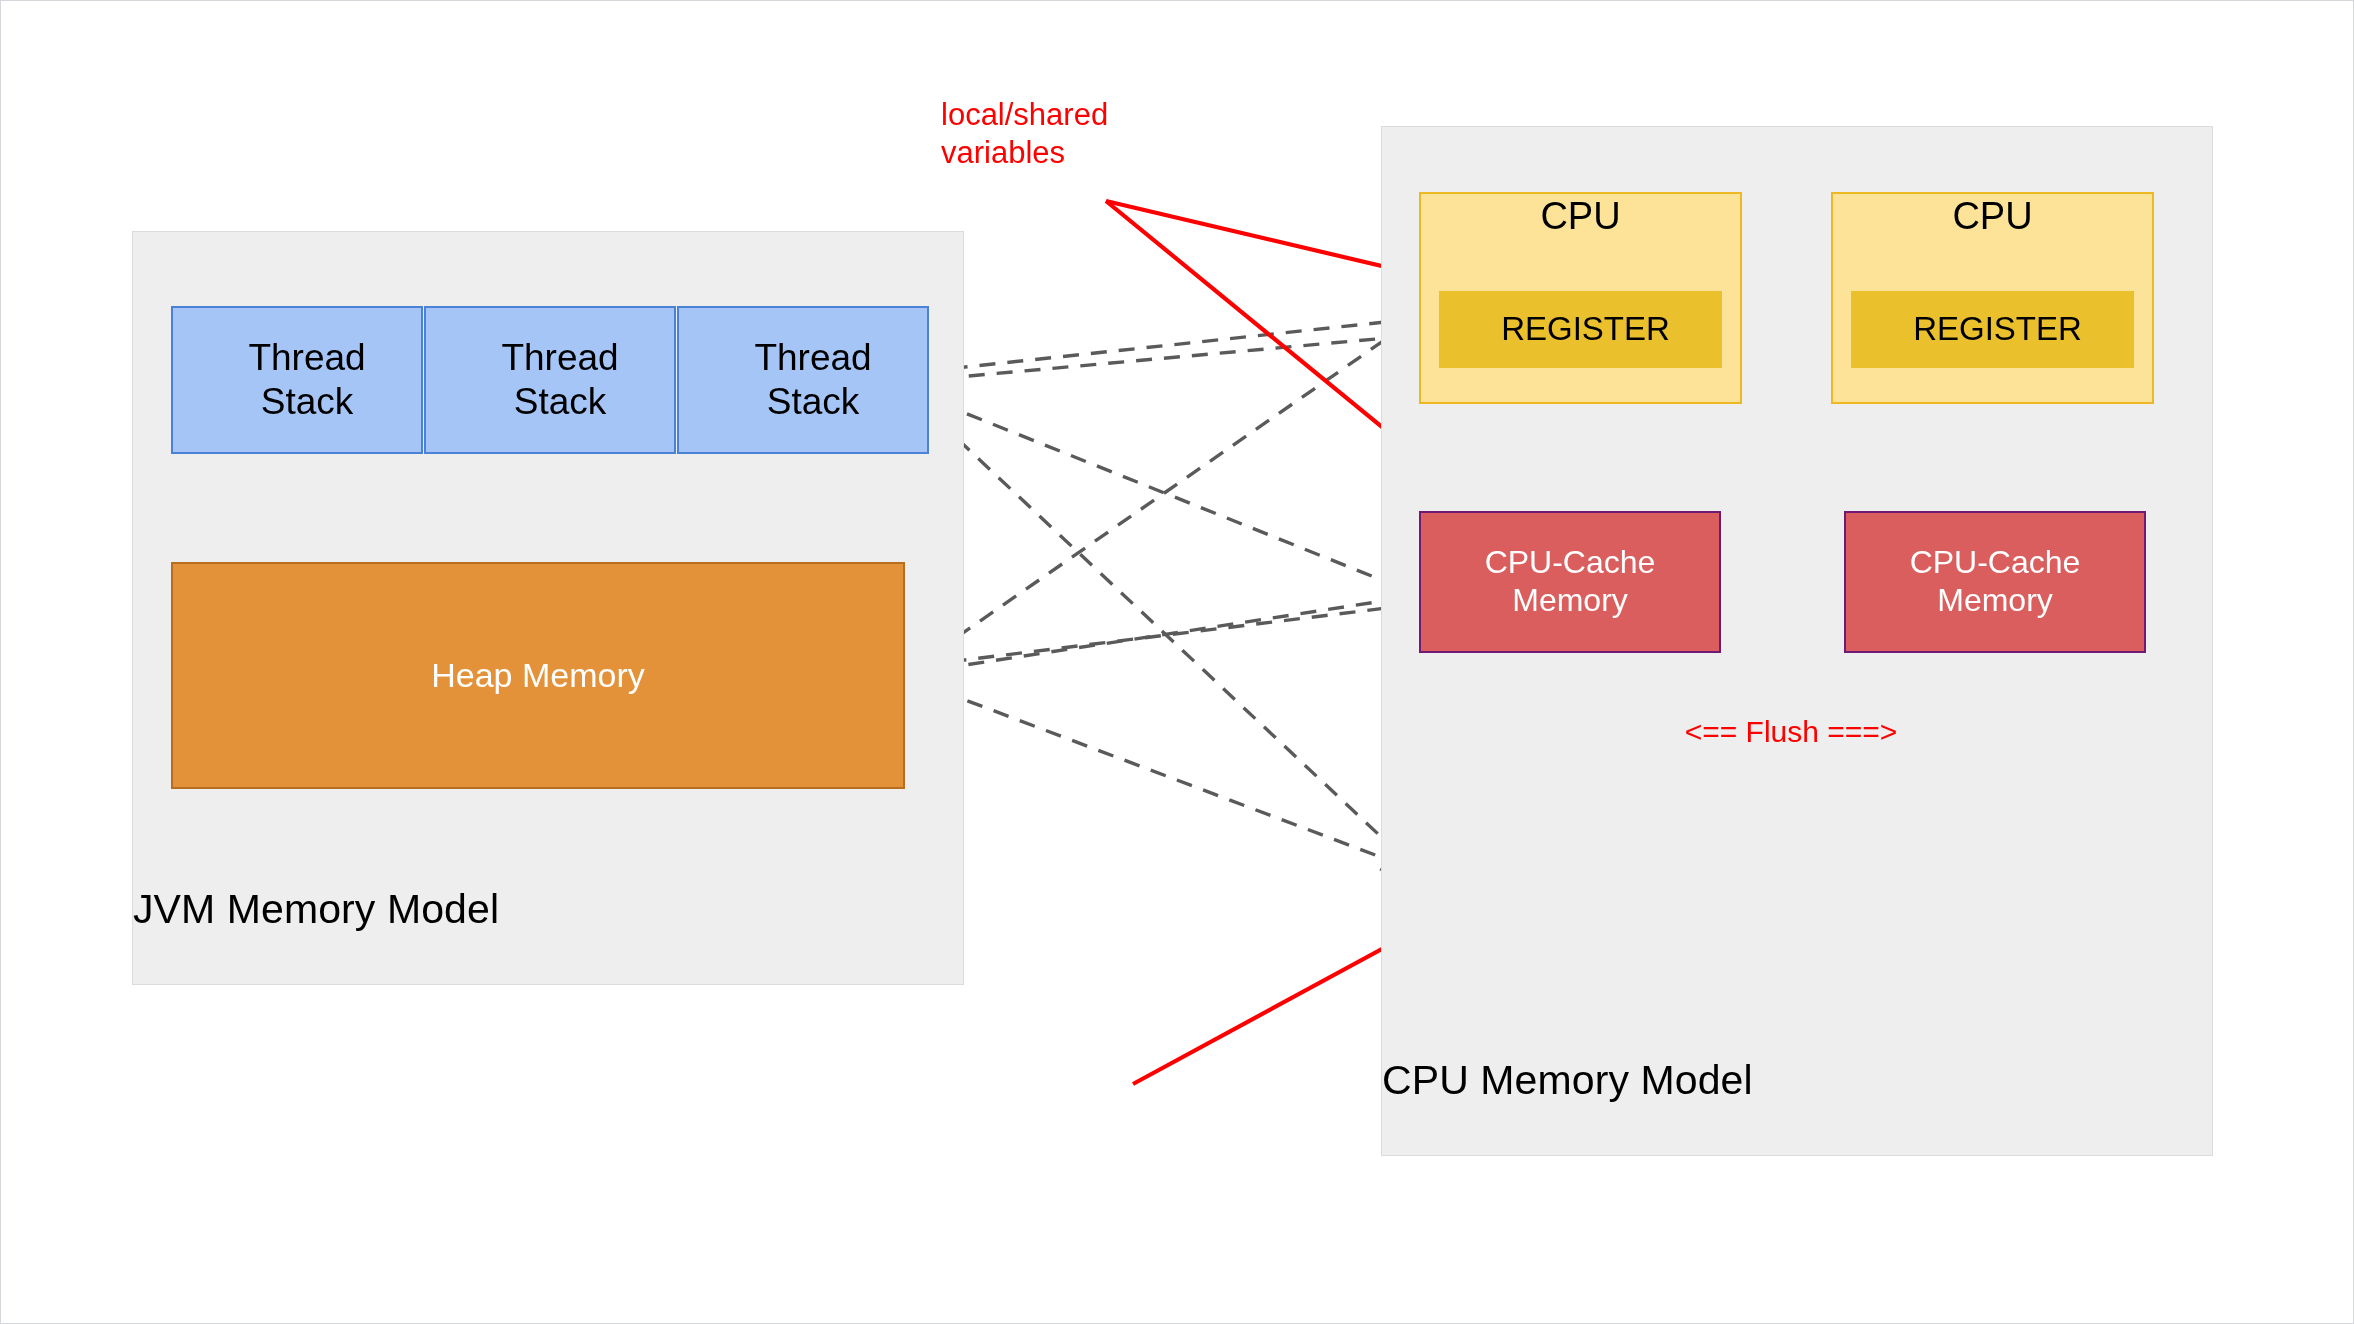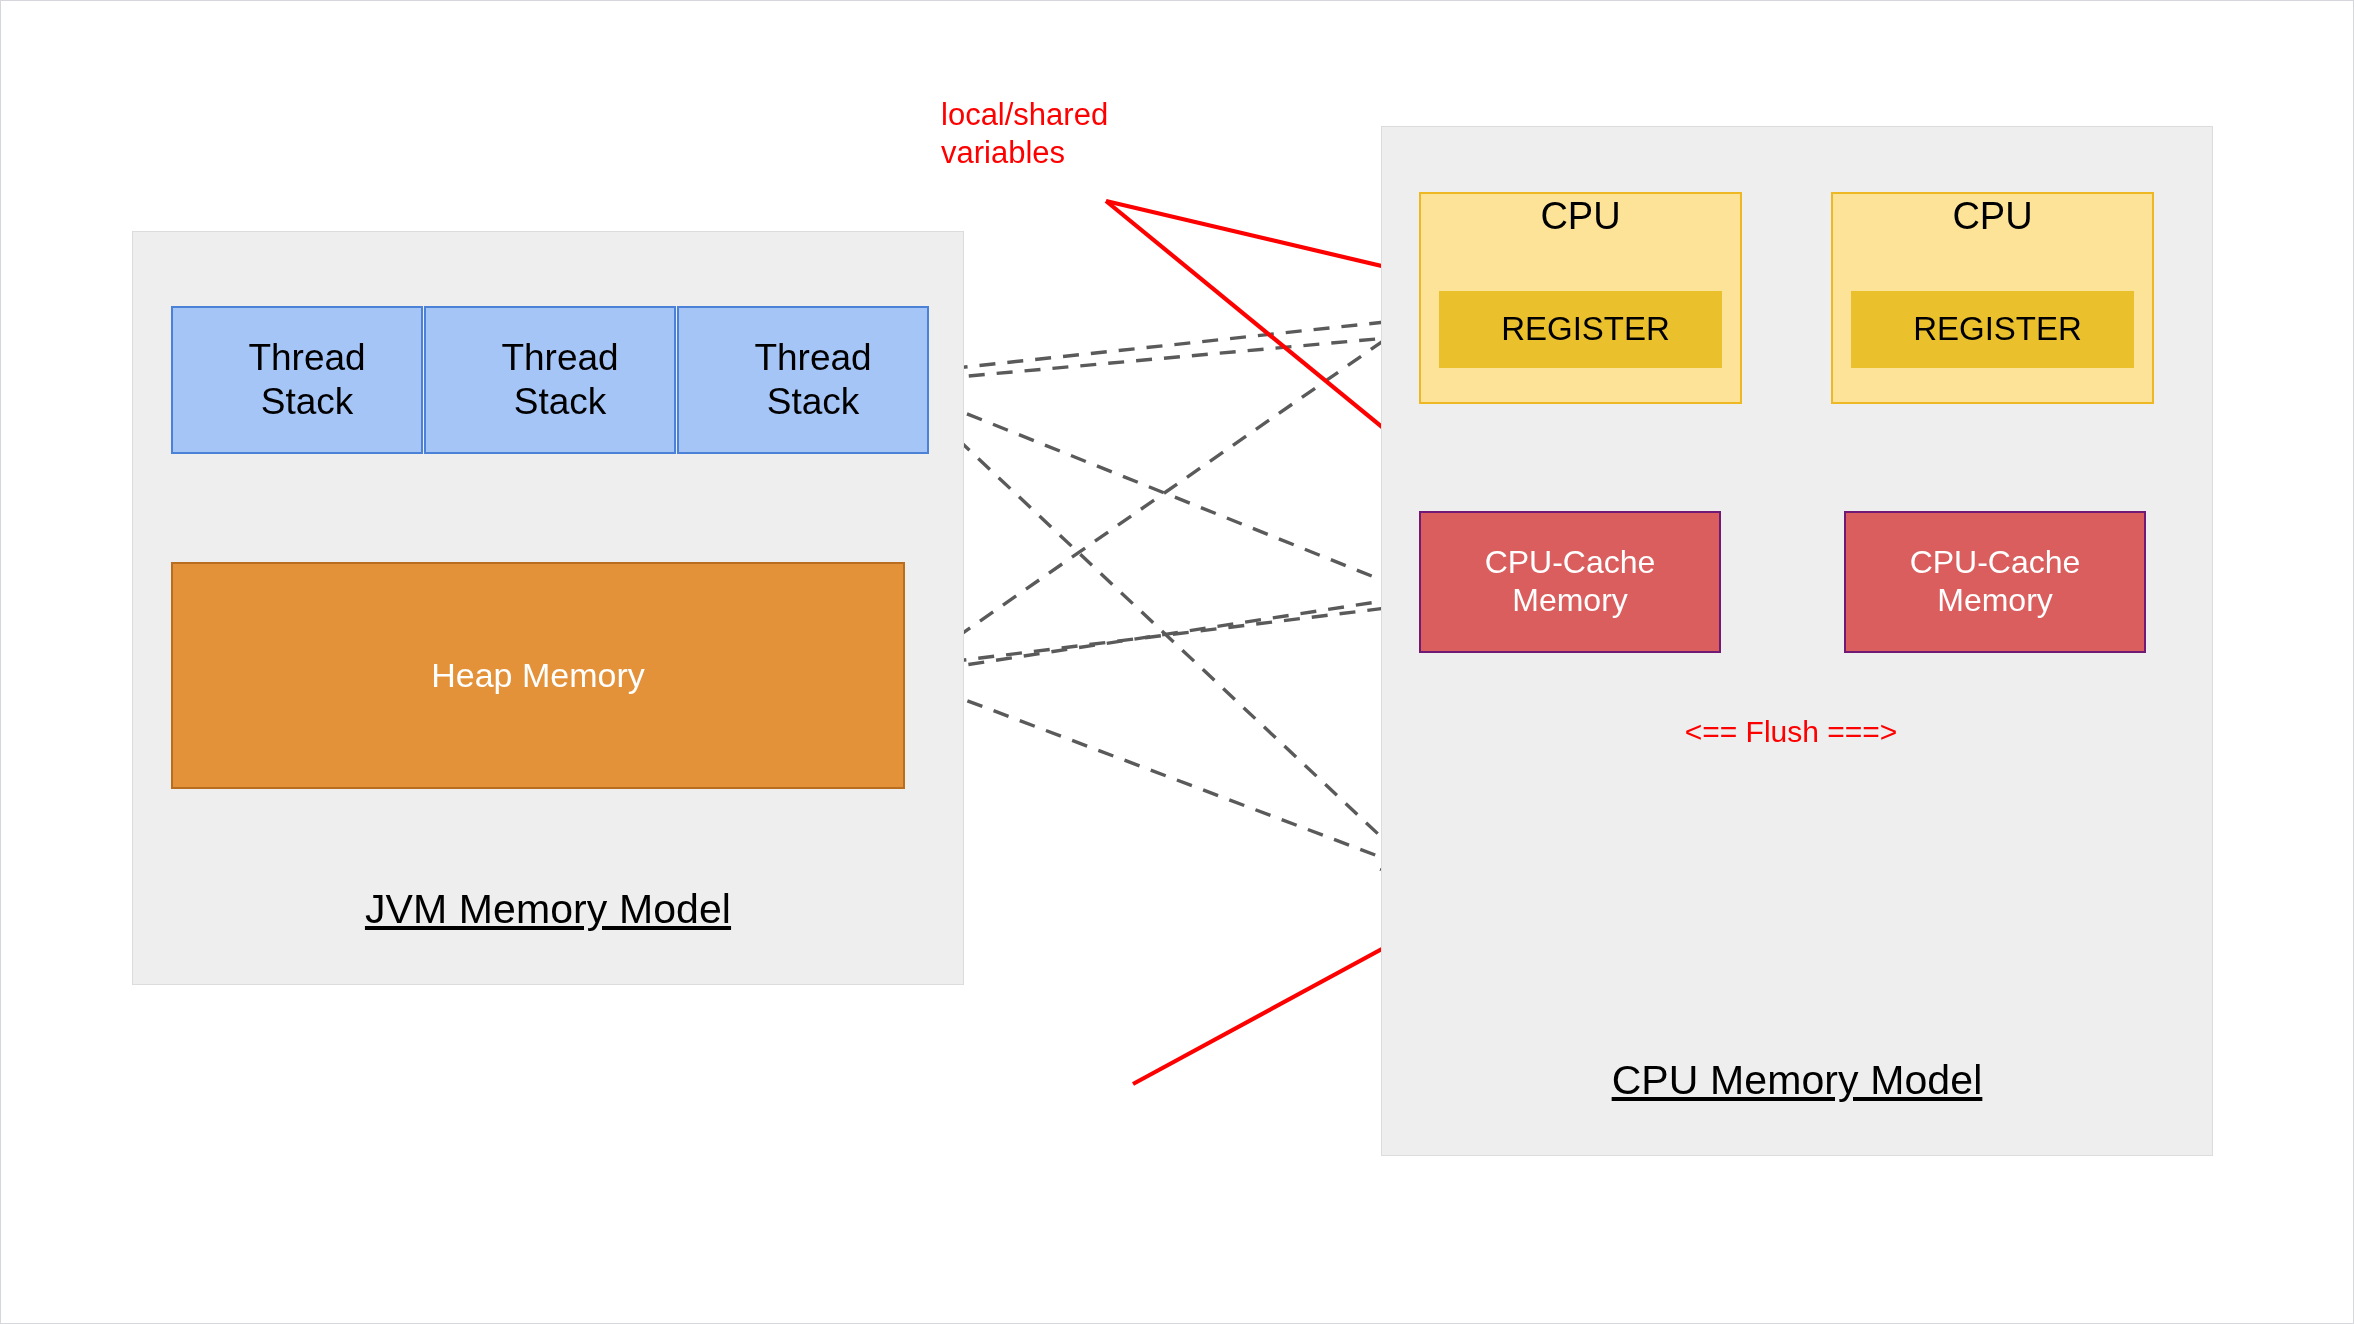--- a/index.html
+++ b/index.html
@@ -32,26 +32,25 @@
     left: 131px;  top: 230px;
     width: 832px; height: 754px;
   }
   #cpu-panel {
     left: 1380px; top: 125px;
     width: 832px; height: 1030px;
   }
   .panel-title {
     position: absolute;
     width: 100%;
-    text-align: center;
+    text-align: left;
     color: #000000;
     font-size: 41px;
     line-height: 1.1;
     letter-spacing: 0.1px;
-    text-decoration: underline;
   }
   #jvm-panel .panel-title { bottom: 52px; left: 0; }
   #cpu-panel .panel-title { bottom: 52px; left: 0; }
 
   
   .box {
     position: absolute;
     box-sizing: border-box;
     display: flex;
     align-items: center;

